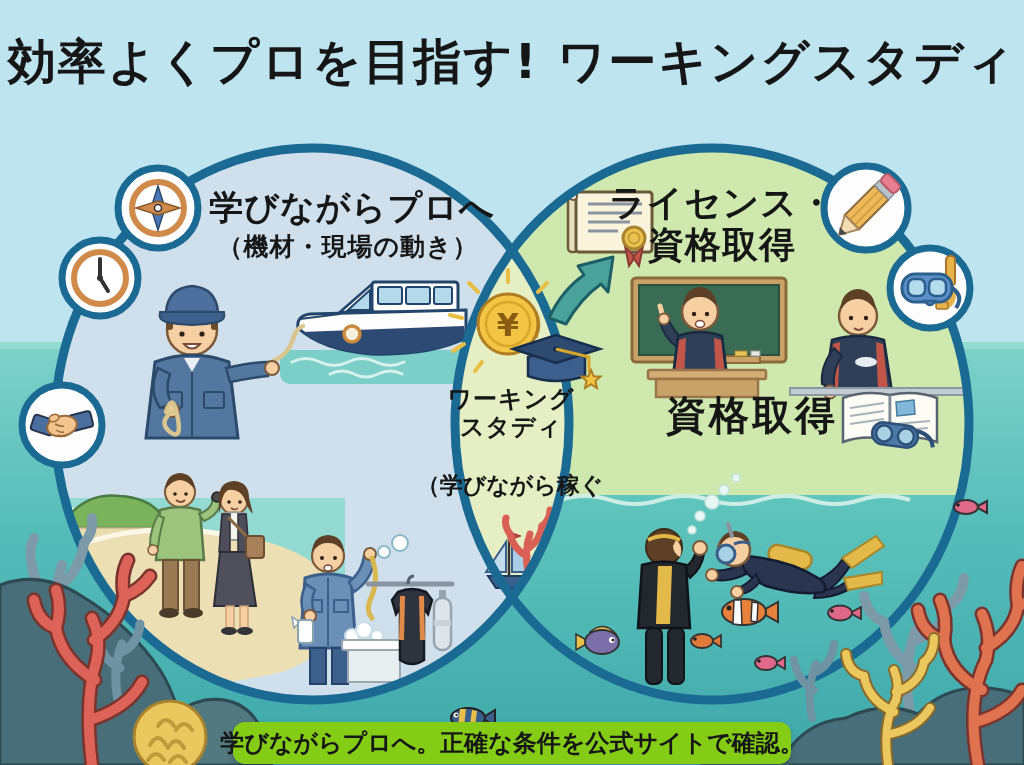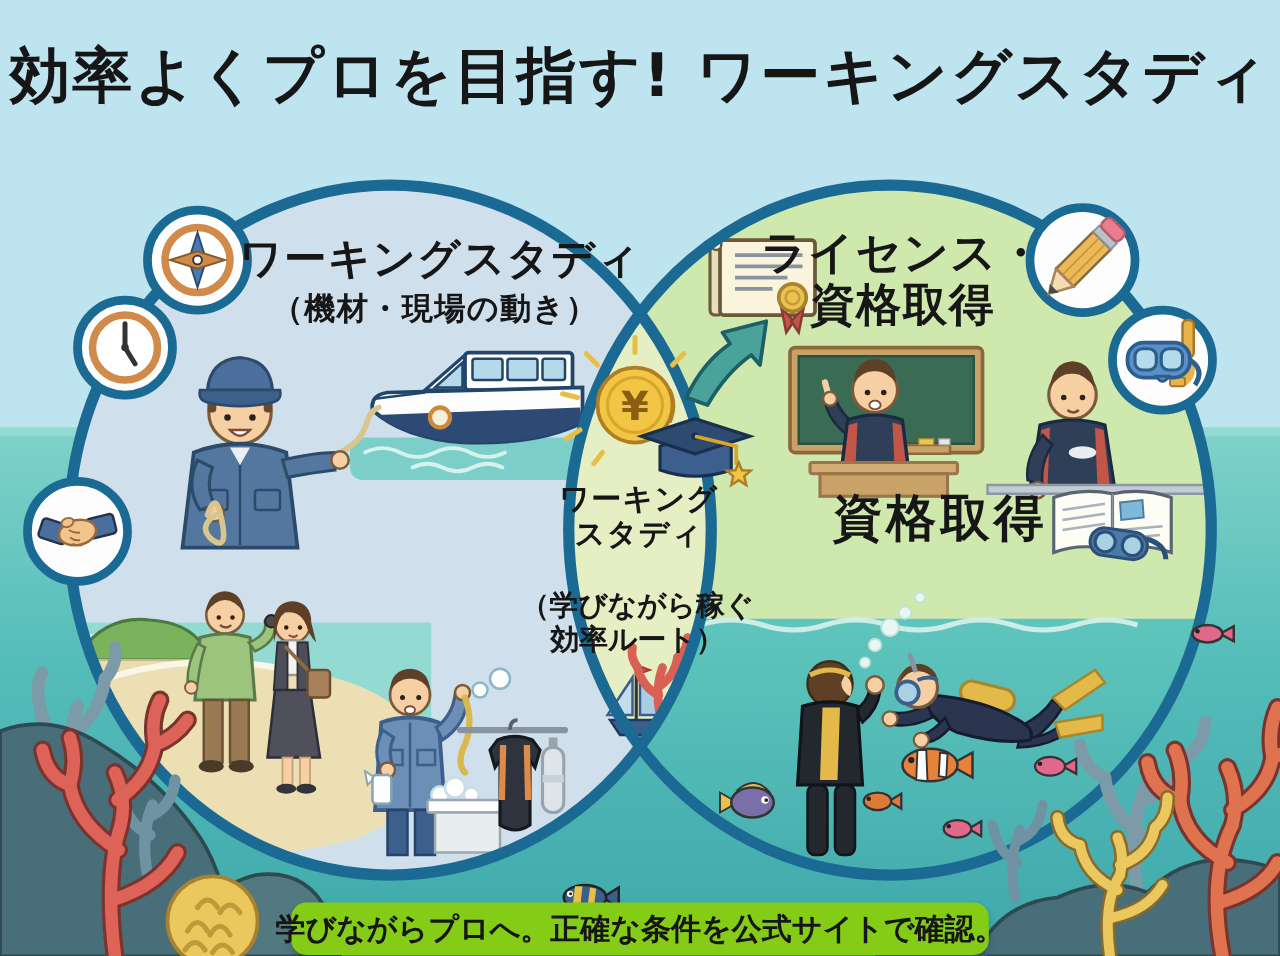--- a/index.html
+++ b/index.html
@@ -564,35 +564,34 @@
     <ellipse cx="468" cy="718" rx="17" ry="10" fill="#3a5f8c" stroke="#222" stroke-width="2"></ellipse>
     <path d="M460,709 L466,709 L464,727 L458,726 Z" fill="#e8c04a"></path>
     <path d="M472,710 L477,711 L475,726 L470,725 Z" fill="#e8c04a"></path>
     <circle cx="456" cy="715" r="2.5" fill="#fff"></circle>
         <circle cx="456.5" cy="715" r="1.2" fill="#222"></circle>
   </g>
 </svg>
 
 <div class="txt title">効率よくプロを目指す! ワーキングスタディ</div>
 
-<div class="txt l-head">ワーキングスタディ</div>
+<div class="txt l-head">学びながらプロへ</div>
 <div class="txt l-sub">（機材・現場の動き）</div>
 
 <div class="txt r-head">
   <div>ライセンス・</div>
   <div>資格取得</div>
 </div>
 
 <div class="txt c-main">
   <div>ワーキング</div>
   <div>スタディ</div>
 </div>
 <div class="txt c-sub">
   <div>（学びながら稼ぐ</div>
-  <div>効率ルート）</div>
 </div>
 
 <div class="txt m-head">資格取得</div>
 
 <div class="banner">
   <span>学びながらプロへ。正確な条件を公式サイトで確認。</span>
 </div>
 
 </div>
 

